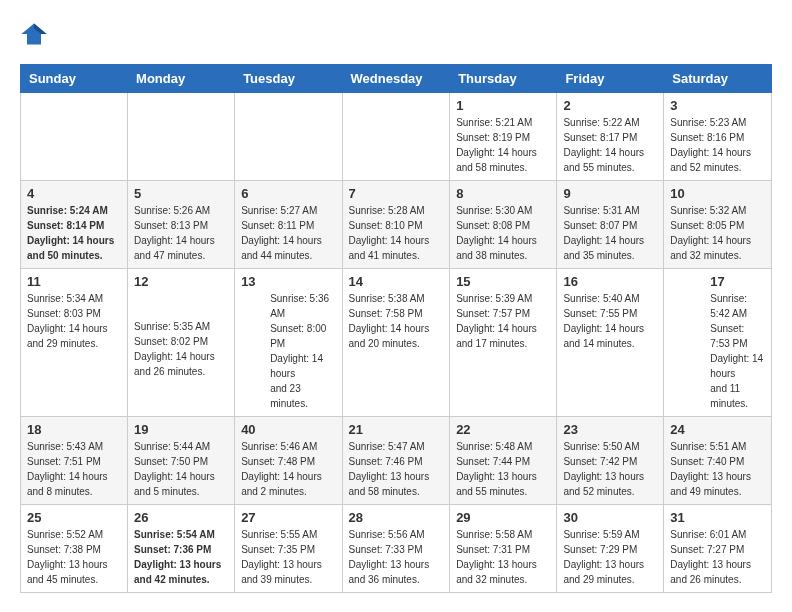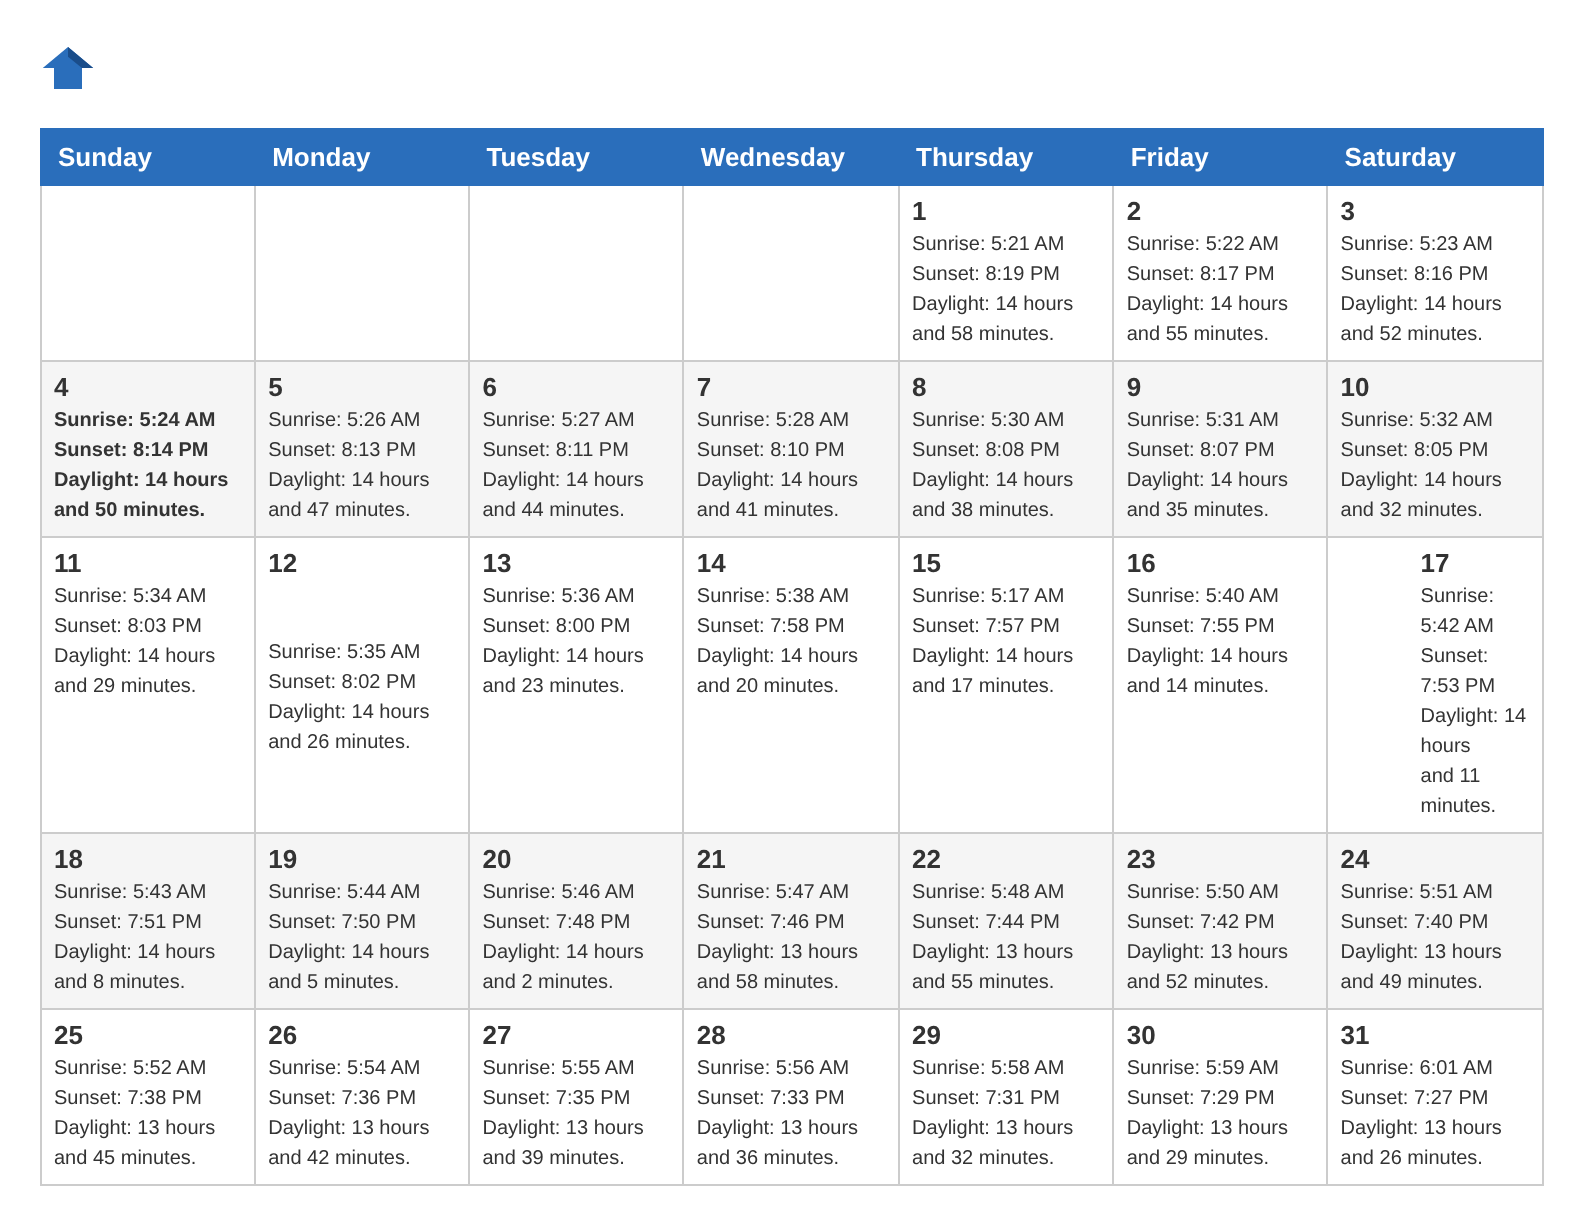--- a/index.html
+++ b/index.html
@@ -221,35 +221,35 @@
         </td>
         <td style="background: rgb(255, 255, 255);">
           <span class="day-num">12</span>
           <div class="day-info" style="white-space: pre-line; margin-top: 30px;">Sunrise: 5:35 AM
 Sunset: 8:02 PM
 Daylight: 14 hours
 and 26 minutes.</div>
         </td>
         <td style="background: rgb(255, 255, 255);">
           <span class="day-num">13</span>
-          <div class="day-info" style="white-space: pre-line;">Sunrise: 5:36 AM
+          <div class="day-info" style="white-space: pre-line; margin-left: 29px;">Sunrise: 5:36 AM
 Sunset: 8:00 PM
 Daylight: 14 hours
 and 23 minutes.</div>
         </td>
         <td style="background: rgb(255, 255, 255);">
           <span class="day-num">14</span>
           <div class="day-info" style="white-space: pre-line;">Sunrise: 5:38 AM
 Sunset: 7:58 PM
 Daylight: 14 hours
 and 20 minutes.</div>
         </td>
         <td style="background: rgb(255, 255, 255);">
           <span class="day-num">15</span>
-          <div class="day-info" style="white-space: pre-line;">Sunrise: 5:17 AM
+          <div class="day-info" style="white-space: pre-line;">Sunrise: 5:39 AM
 Sunset: 7:57 PM
 Daylight: 14 hours
 and 17 minutes.</div>
         </td>
         <td style="background: rgb(255, 255, 255);">
           <span class="day-num">16</span>
           <div class="day-info" style="white-space: pre-line;">Sunrise: 5:40 AM
 Sunset: 7:55 PM
 Daylight: 14 hours
 and 14 minutes.</div>
@@ -271,21 +271,21 @@
 and 8 minutes.</div>
         </td>
         <td style="background: rgb(245, 245, 245);">
           <span class="day-num">19</span>
           <div class="day-info" style="white-space: pre-line;">Sunrise: 5:44 AM
 Sunset: 7:50 PM
 Daylight: 14 hours
 and 5 minutes.</div>
         </td>
         <td style="background: rgb(245, 245, 245);">
-          <span class="day-num">20</span>
+          <span class="day-num">40</span>
           <div class="day-info" style="white-space: pre-line;">Sunrise: 5:46 AM
 Sunset: 7:48 PM
 Daylight: 14 hours
 and 2 minutes.</div>
         </td>
         <td style="background: rgb(245, 245, 245);">
           <span class="day-num">21</span>
           <div class="day-info" style="white-space: pre-line;">Sunrise: 5:47 AM
 Sunset: 7:46 PM
 Daylight: 13 hours
@@ -316,21 +316,21 @@
       <tr>
         <td style="background: rgb(255, 255, 255);">
           <span class="day-num">25</span>
           <div class="day-info" style="white-space: pre-line;">Sunrise: 5:52 AM
 Sunset: 7:38 PM
 Daylight: 13 hours
 and 45 minutes.</div>
         </td>
         <td style="background: rgb(255, 255, 255);">
           <span class="day-num">26</span>
-          <div class="day-info" style="white-space: pre-line;">Sunrise: 5:54 AM
+          <div class="day-info" style="white-space: pre-line; font-weight: bold;">Sunrise: 5:54 AM
 Sunset: 7:36 PM
 Daylight: 13 hours
 and 42 minutes.</div>
         </td>
         <td style="background: rgb(255, 255, 255);">
           <span class="day-num">27</span>
           <div class="day-info" style="white-space: pre-line;">Sunrise: 5:55 AM
 Sunset: 7:35 PM
 Daylight: 13 hours
 and 39 minutes.</div>

